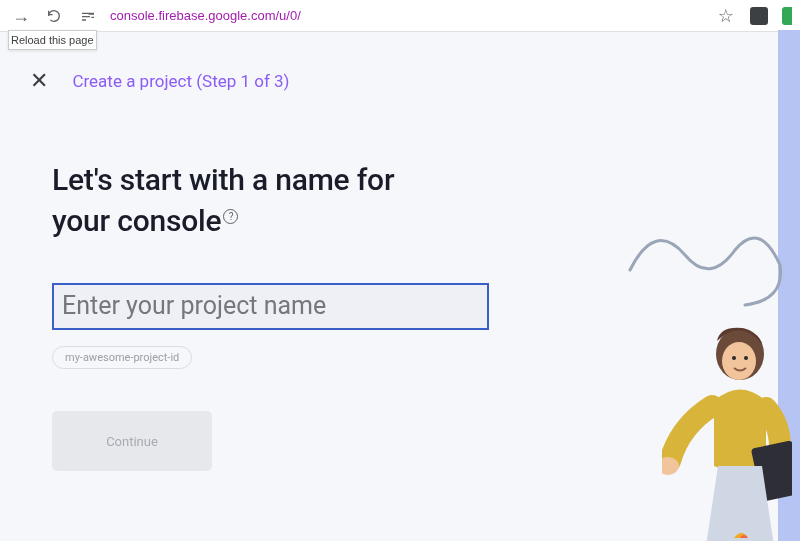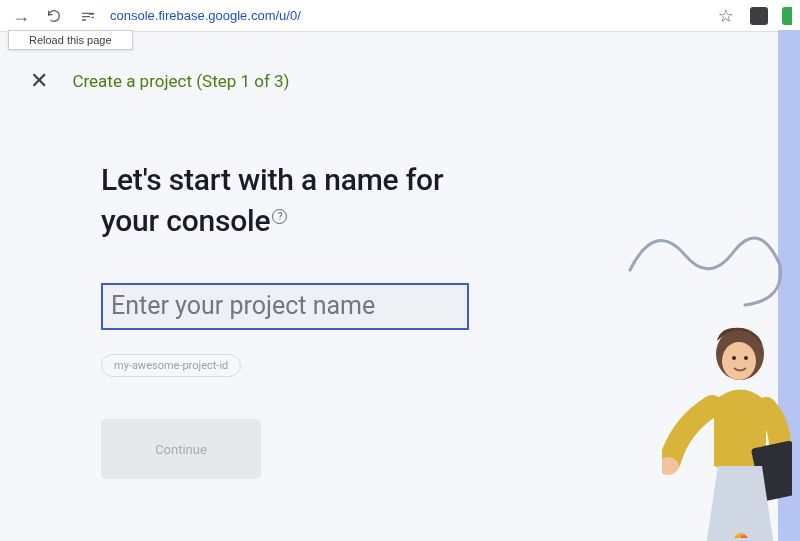--- a/index.html
+++ b/index.html
@@ -38,21 +38,21 @@
     .reload-btn svg { width: 16px; height: 16px; }
     .site-info {
       width: 20px;
       height: 20px;
       display: flex;
       align-items: center;
       justify-content: center;
       margin-left: 4px;
     }
     .url-text {
-      color: #1d4ed8;
+      color: #a21caf;
       font-size: 13px;
       font-family: Arial, sans-serif;
       flex: 1;
       padding-left: 2px;
     }
     .star-icon {
       color: #5f6368;
       font-size: 18px;
       margin-right: 6px;
       cursor: pointer;
@@ -69,21 +69,21 @@
       height: 18px;
       background: #34a853;
       border-radius: 3px 0 0 3px;
     }
     .tooltip {
       position: absolute;
       top: 30px;
       left: 8px;
       background: #fff;
       border: 1px solid #ccc;
-      padding: 3px 20px;
+      padding: 3px 2px;
       font-size: 11px;
       color: #3c4043;
       font-family: Arial, sans-serif;
       box-shadow: 0 1px 3px rgba(0,0,0,0.1);
       z-index: 10;
     }
     .page-content {
       padding: 0;
       position: relative;
       height: calc(100% - 32px);
@@ -96,25 +96,25 @@
     }
     .close-x {
       font-size: 22px;
       color: #3c4043;
       cursor: pointer;
       font-weight: 300;
       line-height: 1;
     }
     .step-title {
       font-size: 17px;
-      color: #4d7c0f;
+      color: #8b5cf6;
       font-weight: 400;
     }
     .main-area {
-      padding: 68px 0 0 101px;
+      padding: 68px 0 0 52px;
       max-width: 500px;
     }
     .heading {
       font-size: 30px;
       font-weight: 500;
       color: #1a1d29;
       line-height: 1.35;
       letter-spacing: -0.2px;
       position: relative;
     }
@@ -131,38 +131,38 @@
       vertical-align: super;
       margin-left: 2px;
       cursor: pointer;
       font-weight: 400;
     }
     .input-wrap {
       margin-top: 42px;
       border: 2px solid #3b5fc9;
       background: #eef0f6;
       padding: 4px 8px 6px 8px;
-      width: 368px;
+      width: 437px;
     }
     .project-input {
       width: 100%;
       border: none;
       background: transparent;
       font-size: 25px;
       color: #202124;
       font-family: inherit;
       outline: none;
       padding: 2px 0;
     }
     .project-input::placeholder {
       color: #5f6368;
       opacity: 0.85;
     }
     .chip {
-      margin-top: 24px;
+      margin-top: 16px;
       display: inline-block;
       border: 1px solid #dadce0;
       border-radius: 14px;
       padding: 4px 12px;
       font-size: 11px;
       color: #9aa0a6;
       background: transparent;
     }
     .continue-btn {
       margin-top: 42px;

